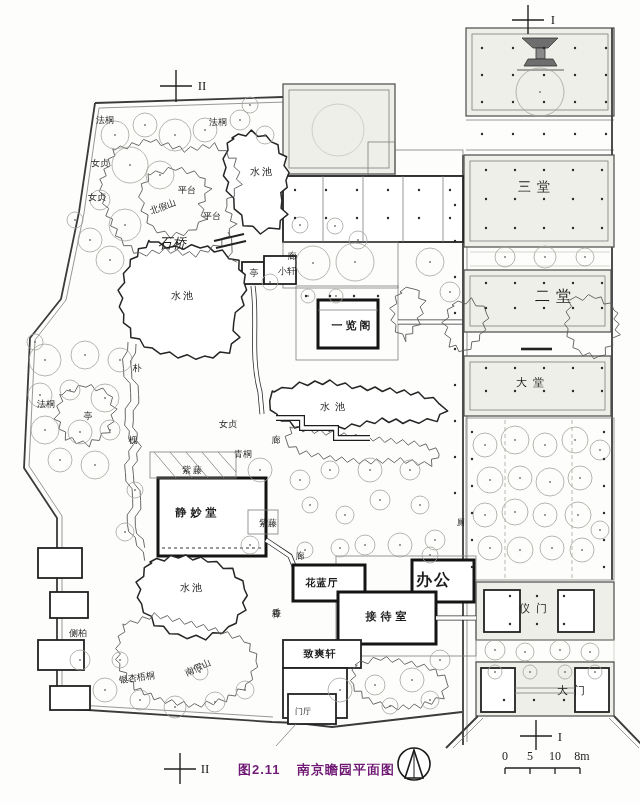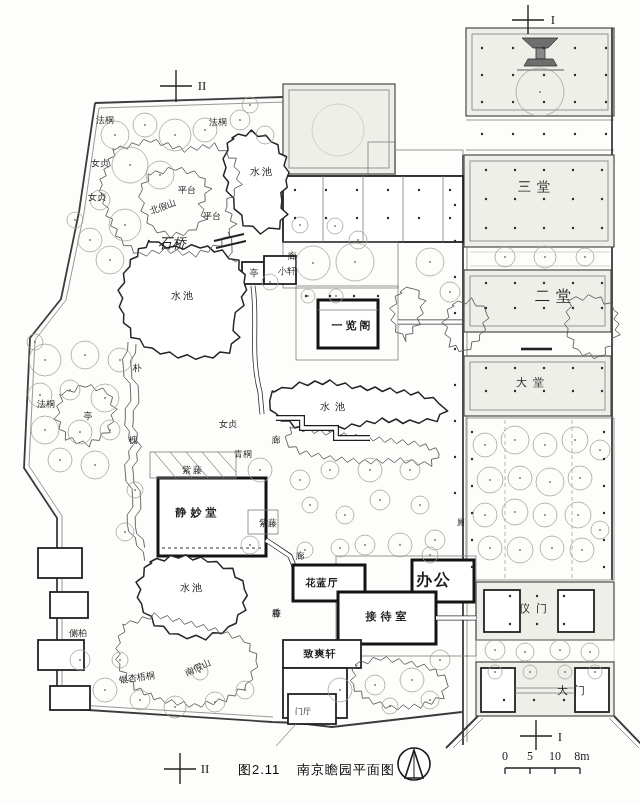--- a/index.html
+++ b/index.html
@@ -5,22 +5,22 @@
   html,body{margin:0;padding:0;background:#ffffff;}
   #stage{position:relative;width:640px;height:803px;margin:0 auto;background:#fdfdfb;
          font-family:"Liberation Sans",sans-serif;overflow:hidden;}
   svg{position:absolute;left:0;top:0;}
   .plan-label{position:absolute;transform:translate(-50%,-50%);color:#1c1c1c;
       font-family:"Liberation Sans",sans-serif;white-space:nowrap;line-height:1;}
   .plan-label.bold{font-weight:700;}
   .plan-label.vert{writing-mode:vertical-rl;}
   .marker-num{position:absolute;transform:translate(-50%,-50%);font-family:"Liberation Serif",serif;
       font-size:13px;color:#222;}
-  .caption{position:absolute;font-size:13px;color:#000000;font-family:"Liberation Sans",sans-serif;
-      letter-spacing:1px;font-weight:400;}
+  .caption{position:absolute;font-size:13px;color:#701a75;font-family:"Liberation Sans",sans-serif;
+      letter-spacing:1px;font-weight:700;}
   .scale-num{position:absolute;transform:translate(-50%,-50%);font-family:"Liberation Serif",serif;
       font-size:12px;color:#222;}
   
   .wallp{fill:#efefe9;stroke:#4a4a4a;stroke-width:1.2;}
   .wthin{fill:none;stroke:#7d7d7d;stroke-width:.8;}
   .wfaint{fill:none;stroke:#c2c2bd;stroke-width:.7;}
   .wallb{fill:#ffffff;stroke:#141414;stroke-width:3;}
   .wallm{fill:#ffffff;stroke:#222;stroke-width:1.8;}
   .bound{fill:none;stroke:#3b3b3b;stroke-width:1.8;stroke-linejoin:round;}
   .pond{fill:#ffffff;stroke:#262626;stroke-width:1.5;stroke-linejoin:round;}

